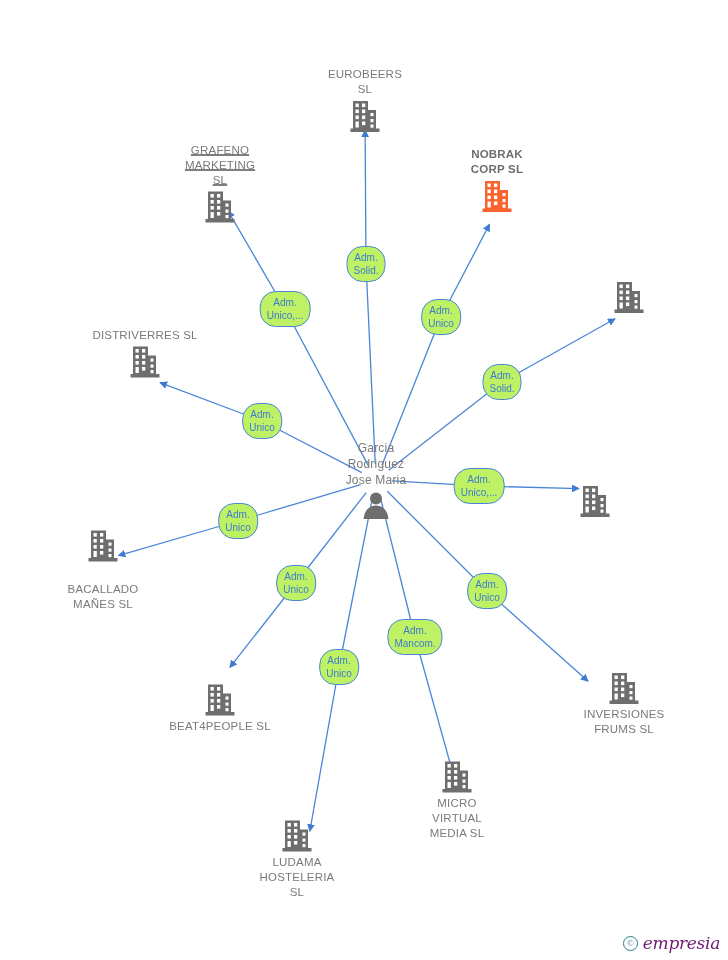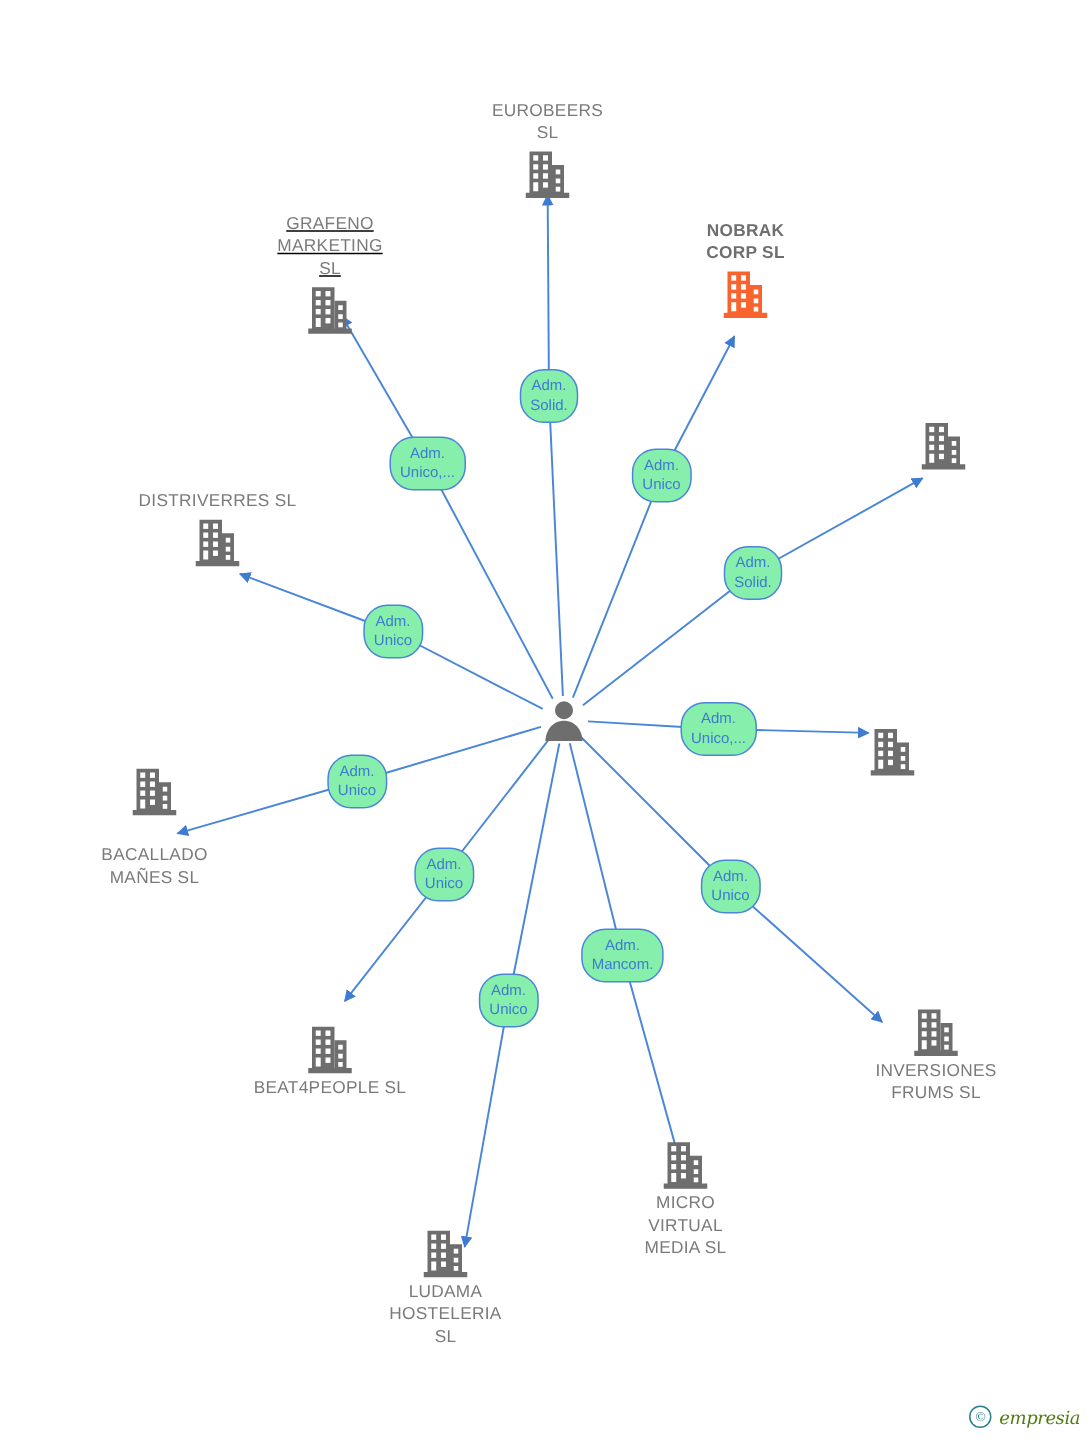--- a/index.html
+++ b/index.html
@@ -23,38 +23,38 @@
   }
   .node-label.bold{color:#6e6e6e;font-weight:700;}
   .node-label.person{color:#7a7a7a;font-size:12px;line-height:16px;}
   .icon-wrap{display:block;line-height:0;}
   .node.lbl-below .node-label{margin-top:2px;}
   .node.lbl-above .node-label{margin-bottom:2px;}
 
   
   .chip{
     position:absolute;transform:translate(-50%,-50%);
-    background:#86efac;border:1.4px solid #4a86d8;border-radius:16px;
+    background:#bef264;border:1.4px solid #4a86d8;border-radius:16px;
     color:#3f7bd0;font-size:10px;line-height:13px;text-align:center;
     padding:4px 6px;min-width:36px;white-space:pre-line;
     box-sizing:border-box;
   }
 
   
   .watermark{
     position:absolute;right:8px;bottom:8px;display:flex;align-items:center;
     gap:5px;line-height:1;
   }
   .wm-c{
     width:13px;height:13px;border:1.4px solid #2d7f8e;border-radius:50%;
     color:#2d7f8e;font-size:9px;display:flex;align-items:center;
     justify-content:center;font-family:"Liberation Serif",serif;
   }
   .wm-txt{
-    color:#4d7c0f;font-size:12px;font-style:italic;
+    color:#701a75;font-size:17px;font-style:italic;
     font-family:"DejaVu Serif",serif;letter-spacing:-.3px;
   }
 </style>
 </head>
 <body>
 
 <div id="graph">
 
   <svg class="edges" viewBox="0 0 728 960" xmlns="http://www.w3.org/2000/svg">
     <defs>
@@ -83,20 +83,23 @@
         <line x1="492.5940594059406" y1="596" x2="588.0706184709495" y2="681.3374554474858" marker-end="url(#arrow)"></line>
         <line x1="379.8572938813529" y1="495.5280804967284" x2="413.7579617834395" y2="632"></line>
         <line x1="416.3907284768212" y1="642" x2="452.7124333042901" y2="772.5851768797096" marker-end="url(#arrow)"></line>
         <line x1="372.89443090329854" y1="495.695714083329" x2="339.98930481283423" y2="662"></line>
         <line x1="338.1111111111111" y1="672" x2="309.8005333554799" y2="831.2469998754254" marker-end="url(#arrow)"></line>
       </g>
   </svg>
 
   <div id="nodes-layer">
       <div class="node center lbl-above" style="left: 376px; top: 480px;">
+        <div class="node-label person">Garcia
+Rodriguez
+Jose Maria</div>
         <span class="icon-wrap"><svg width="30" height="30" viewBox="0 0 30 30">
             <circle cx="15" cy="8.5" r="6" fill="#6e6e6e"></circle>
             <path d="M2.5 29 C3.5 18.5 10 15.5 15 15.5 C20 15.5 26.5 18.5 27.5 29 Z" fill="#6e6e6e"></path>
           </svg></span>
       </div>
       <div class="node lbl-above" style="left: 365px; top: 100px;">
         <div class="node-label">EUROBEERS
 SL</div>
         <span class="icon-wrap"><svg width="30" height="34" viewBox="0 0 30 34">
             <rect x="3" y="2" width="15" height="28" fill="#6e6e6e"></rect>
@@ -216,21 +219,21 @@
               <rect x="5.5" y="16.5" width="3.3" height="3.6"></rect>
               <rect x="12" y="16.5" width="3.3" height="3.6"></rect>
               <rect x="5.5" y="22.5" width="3.3" height="6"></rect>
               <rect x="12" y="22.5" width="3.3" height="3.6"></rect>
               <rect x="20.5" y="14" width="3" height="3.2"></rect>
               <rect x="20.5" y="20" width="3" height="3.2"></rect>
               <rect x="20.5" y="25.5" width="3" height="3.2"></rect>
             </g>
           </svg></span>
       </div>
-      <div class="node lbl-below" style="left: 103px; top: 552px; gap: 17px;">
+      <div class="node lbl-below" style="left: 103px; top: 570px; gap: 17px;">
         <span class="icon-wrap"><svg width="30" height="34" viewBox="0 0 30 34">
             <rect x="3" y="2" width="15" height="28" fill="#6e6e6e"></rect>
             <rect x="18" y="11" width="8" height="19" fill="#6e6e6e"></rect>
             <rect x="0.5" y="29.5" width="29" height="3.5" fill="#6e6e6e"></rect>
             <g fill="#ffffff">
               <rect x="5.5" y="4.5" width="3.3" height="3.6"></rect>
               <rect x="12" y="4.5" width="3.3" height="3.6"></rect>
               <rect x="5.5" y="10.5" width="3.3" height="3.6"></rect>
               <rect x="12" y="10.5" width="3.3" height="3.6"></rect>
               <rect x="5.5" y="16.5" width="3.3" height="3.6"></rect>

